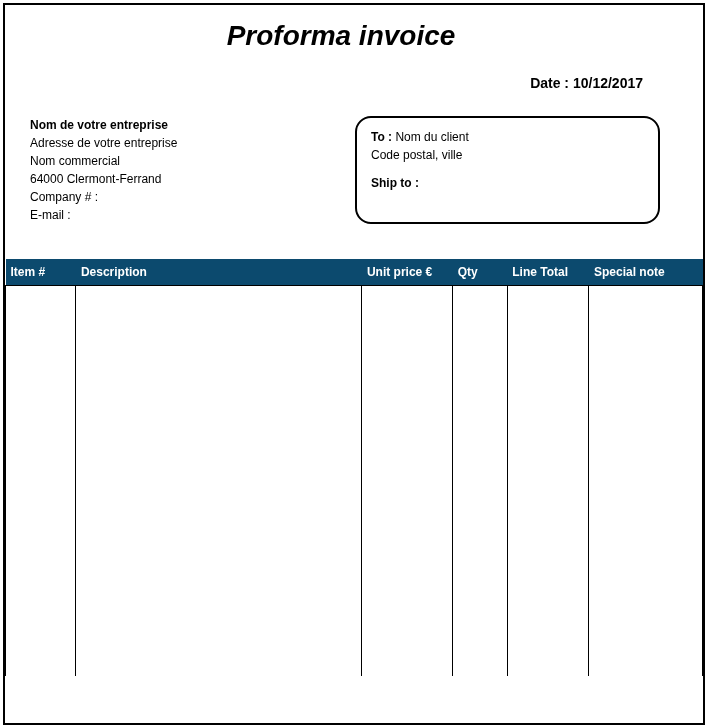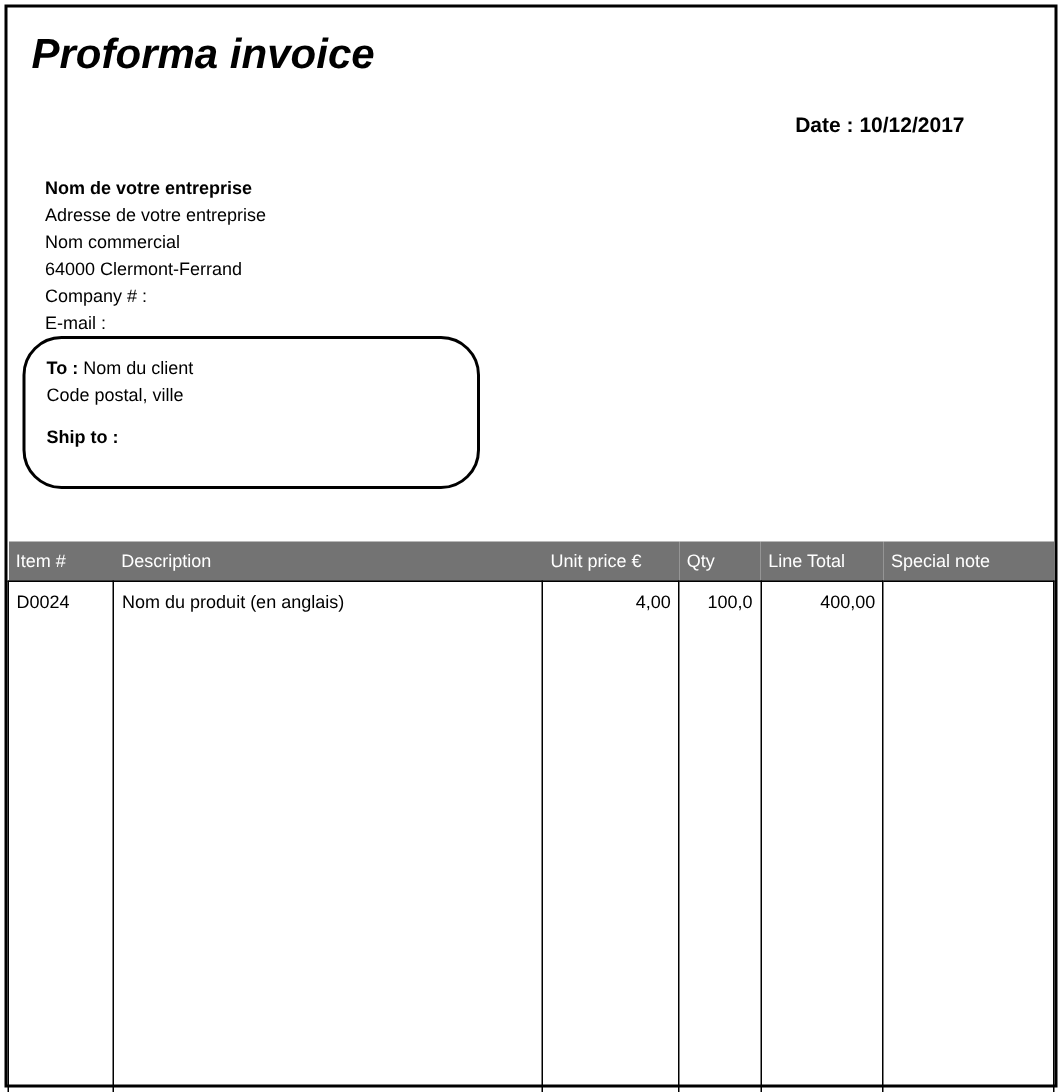--- a/index.html
+++ b/index.html
@@ -19,68 +19,67 @@
       width: 702px;
       height: 722px;
       margin: 3px;
       padding: 0;
       position: relative;
     }
     .title {
       font-size: 28px;
       font-weight: bold;
       font-style: italic;
-      text-align: left;
-      padding: 15px 30px 0 16px;
+      text-align: center;
+      padding: 15px 30px 0 4px;
     }
     .date-row {
       text-align: right;
       padding-right: 60px;
       margin-top: 23px;
       font-size: 14px;
       font-weight: bold;
     }
     .header-block {
       display: flex;
       margin-top: 25px;
-      flex-direction: column;
     }
     .sender {
       width: 340px;
       padding-left: 25px;
       font-size: 12px;
       line-height: 1.5;
     }
     .sender-name {
       font-weight: bold;
     }
     .recipient-box {
       border: 2px solid #000;
-      border-radius: 26px;
+      border-radius: 16px;
       width: 305px;
       padding: 10px 14px;
       font-size: 12px;
       line-height: 1.5;
       margin-left: 10px;
     }
     .label-bold {
       font-weight: bold;
     }
     .table-wrap {
       margin-top: 35px;
     }
     table {
       border-collapse: collapse;
       width: 100%;
     }
     thead th {
-      background: #737373;
+      background: #0c4a6e;
       color: #fff;
       font-size: 12px;
-      font-weight: normal;
+      font-weight: bold;
       text-align: left;
       padding: 6px 5px;
       border: none;
     }
     thead th.num {
       text-align: left;
     }
     tbody td {
       border-left: 1px solid #000;
       border-right: 1px solid #000;
@@ -147,28 +146,20 @@
         <tr>
           <th>Item #</th>
           <th>Description</th>
           <th class="num">Unit price €</th>
           <th class="num">Qty</th>
           <th class="num">Line Total</th>
           <th>Special note</th>
         </tr>
       </thead>
       <tbody>
-        <tr>
-          <td>D0024</td>
-          <td>Nom du produit (en anglais)</td>
-          <td class="num">4,00</td>
-          <td class="num">100,0</td>
-          <td class="num">400,00</td>
-          <td></td>
-        </tr>
         <tr class="filler">
           <td></td>
           <td></td>
           <td></td>
           <td></td>
           <td></td>
           <td></td>
         </tr>
       </tbody>
     </table>

